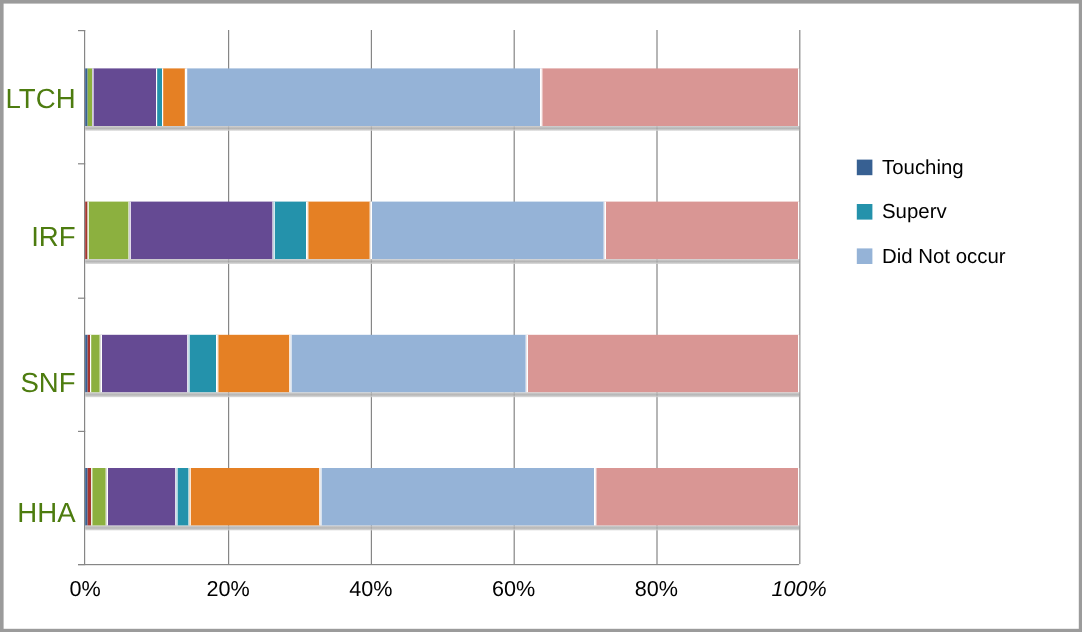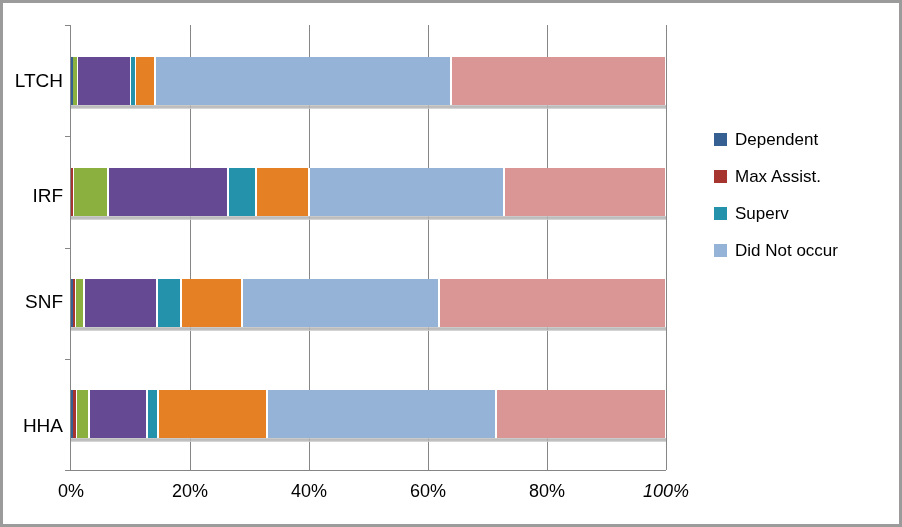--- a/index.html
+++ b/index.html
@@ -90,22 +90,22 @@
     background: linear-gradient(to bottom, #c9c9c9, #a8a8a8, #d8d8d8);
     opacity: .85;
   }
 
   
   .cat-label {
     position: absolute;
     left: 0;
     width: 60px;
     text-align: right;
-    font-size: 19px;
-    color: #000000;
+    font-size: 23px;
+    color: #4d7c0f;
     line-height: 1;
   }
   .xtick-label {
     position: absolute;
     top: 478px;
     width: 80px;
     margin-left: -40px;
     text-align: center;
     font-size: 18px;
     color: #000000;
@@ -135,21 +135,21 @@
     white-space: nowrap;
   }
 </style>
 </head>
 <body>
 
 <div id="root">
 
   <div class="cat-label" style="top:68px">LTCH</div>
   <div class="cat-label" style="top:183px">IRF</div>
-  <div class="cat-label" style="top:289px">SNF</div>
+  <div class="cat-label" style="top:305px">SNF</div>
   <div class="cat-label" style="top:413px">HHA</div>
 
   <div id="plot">
     <div class="axis-left"></div>
     <div class="axis-bottom"></div>
     <div id="gridlines">
         <div class="gridline" style="left: 119px;"></div>
         <div class="gridline" style="left: 238px;"></div>
         <div class="gridline" style="left: 357px;"></div>
         <div class="gridline" style="left: 476px;"></div>
@@ -221,25 +221,21 @@
       <div class="xtick-label" style="left: 187px;">20%</div>
       <div class="xtick-label" style="left: 306px;">40%</div>
       <div class="xtick-label" style="left: 425px;">60%</div>
       <div class="xtick-label" style="left: 544px;">80%</div>
       <div class="xtick-label" style="left: 663px; font-style: italic;">100%</div>
     </div>
 
   <div id="legend">
       <div class="legend-item">
         <span class="legend-swatch" style="background: rgb(55, 96, 146);"></span>
-        <span class="legend-label">Dependent</span>
-      </div>
-      <div class="legend-item">
-        <span class="legend-swatch" style="background: rgb(166, 53, 48);"></span>
-        <span class="legend-label">Max Assist.</span>
+        <span class="legend-label">Touching</span>
       </div>
       <div class="legend-item">
         <span class="legend-swatch" style="background: rgb(36, 146, 171);"></span>
         <span class="legend-label">Superv</span>
       </div>
       <div class="legend-item">
         <span class="legend-swatch" style="background: rgb(149, 179, 215);"></span>
         <span class="legend-label">Did Not occur</span>
       </div>
     </div>

